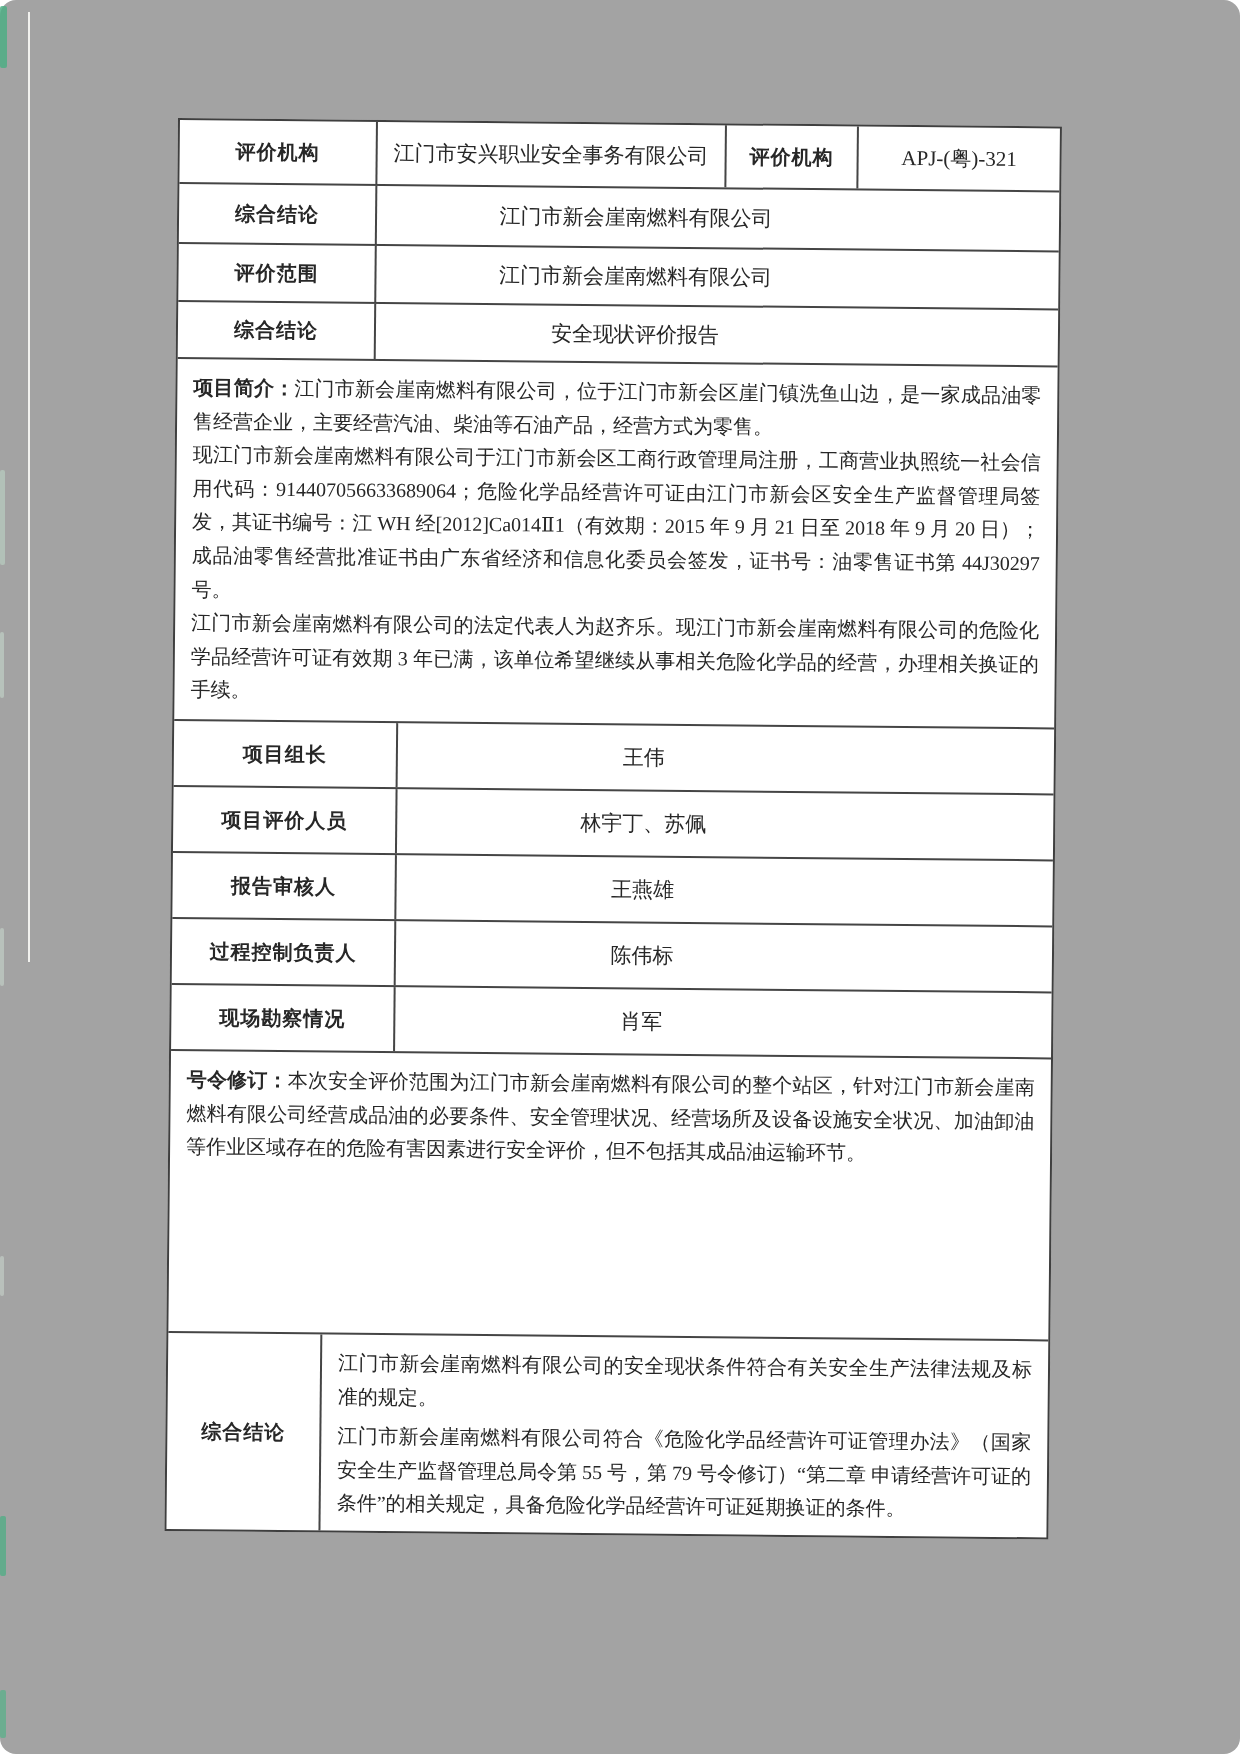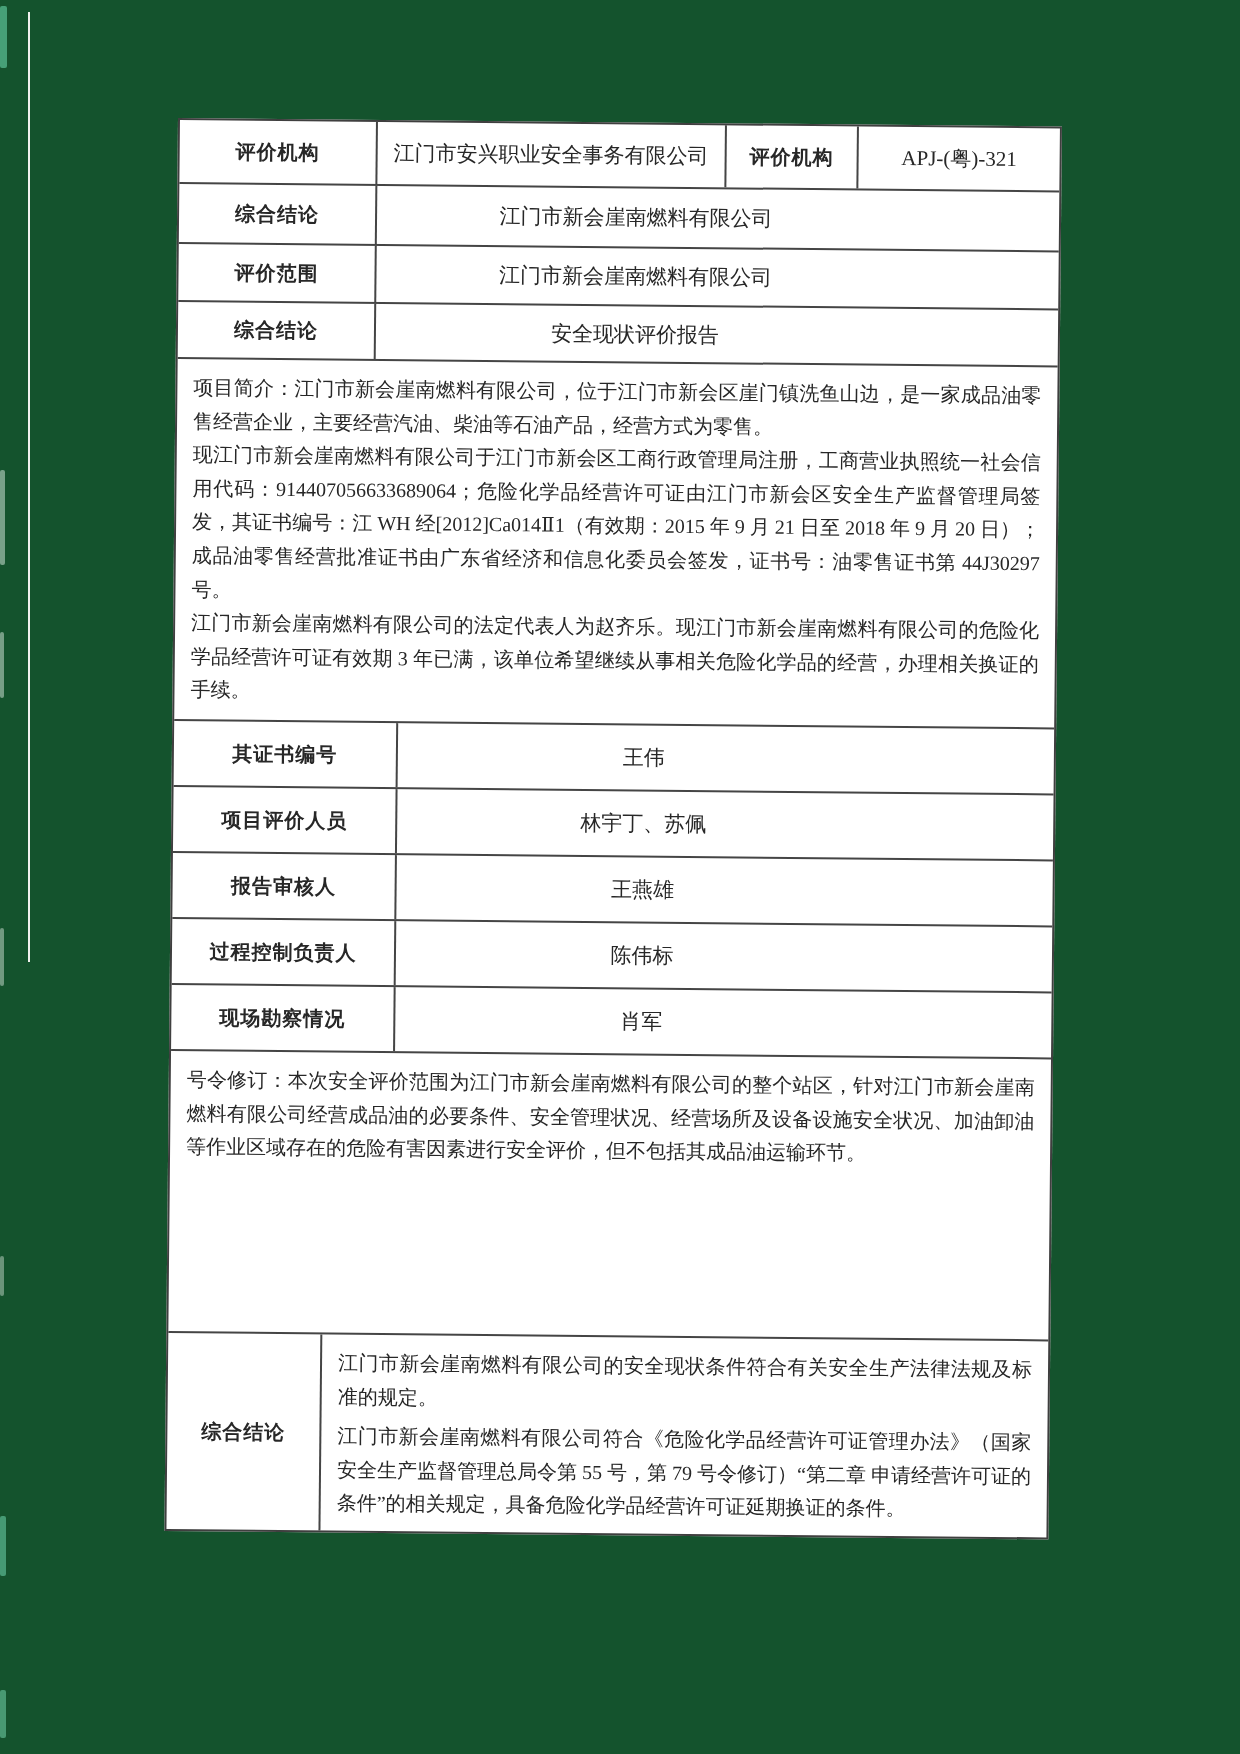--- a/index.html
+++ b/index.html
@@ -2,21 +2,21 @@
 <html><head>
 <meta charset="utf-8">
 <style>
   html,body { margin:0; padding:0; }
   body {
     width:1240px; height:1754px; position:relative;
     background:#ffffff; overflow:hidden;
     font-family:"Liberation Serif","DejaVu Serif",serif;
     color:#272727;
   }
-  .sheet { position:absolute; inset:0; background:#14532d; }
+  .sheet { position:absolute; inset:0; background:#a3a3a3;border-radius:16px; }
 
   
   .artifact { position:absolute; left:0; border-radius:2px; }
   .scan-line { position:absolute; left:28px; top:12px; width:2px; height:950px;
                background:#f1f1ee; }
 
   
   .tbl {
     position:absolute; left:178px; top:118px; width:884px;
     border:2px solid #3f3f3f; box-sizing:border-box;
@@ -38,21 +38,21 @@
   .val { font-size:21px; }
   .val.shift { transform:translateX(-82px); }
   .blockcell {
     display:block; text-align:justify;
     padding:12px 16px; font-size:20px; line-height:33.6px;
     box-sizing:border-box;
   }
   .blockcell p { margin:0; }
   .inline-lbl {
     font-family:"DejaVu Sans","Liberation Sans",sans-serif;
-    font-weight:normal; font-size:20px;margin-top:32px;
+    font-weight:bold; font-size:20px;margin-top:32px;
   }
   .conc-text { align-items:flex-start; }
   .conc-text p { margin:0 0 6px 0; }
 
   .w-lbl1 { width:196px; flex:none; }
   .w-val1 { width:349px; flex:none; }
   .w-lbl2 { width:132px; flex:none; }
   .w-val2 { flex:1; }
   .w-wide { flex:1; }
   .w-plbl { width:222px; flex:none; }
@@ -126,21 +126,21 @@
     <div class="row h-intro">
       <div class="cell cfirst w-wide blockcell">
         <p><b class="inline-lbl">项目简介：</b><span>江门市新会崖南燃料有限公司，位于江门市新会区崖门镇洗鱼山边，是一家成品油零售经营企业，主要经营汽油、柴油等石油产品，经营方式为零售。</span></p>
         <p><span>现江门市新会崖南燃料有限公司于江门市新会区工商行政管理局注册，工商营业执照统一社会信用代码：914407056633689064；危险化学品经营许可证由江门市新会区安全生产监督管理局签发，其证书编号：江 WH 经[2012]Ca014Ⅱ1（有效期：2015 年 9 月 21 日至 2018 年 9 月 20 日）；成品油零售经营批准证书由广东省经济和信息化委员会签发，证书号：油零售证书第 44J30297 号。</span></p>
         <p><span>江门市新会崖南燃料有限公司的法定代表人为赵齐乐。现江门市新会崖南燃料有限公司的危险化学品经营许可证有效期 3 年已满，该单位希望继续从事相关危险化学品的经营，办理相关换证的手续。</span></p>
       </div>
     </div>
 
     <div class="row h66">
       <div class="cell cfirst w-plbl">
-        <span class="lbl">其证书编号</span>
+        <span class="lbl">项目组长</span>
       </div>
       <div class="cell w-wide">
         <span class="val shift">王伟</span>
       </div>
     </div>
 
     <div class="row h66">
       <div class="cell cfirst w-plbl">
         <span class="lbl">项目评价人员</span>
       </div>

